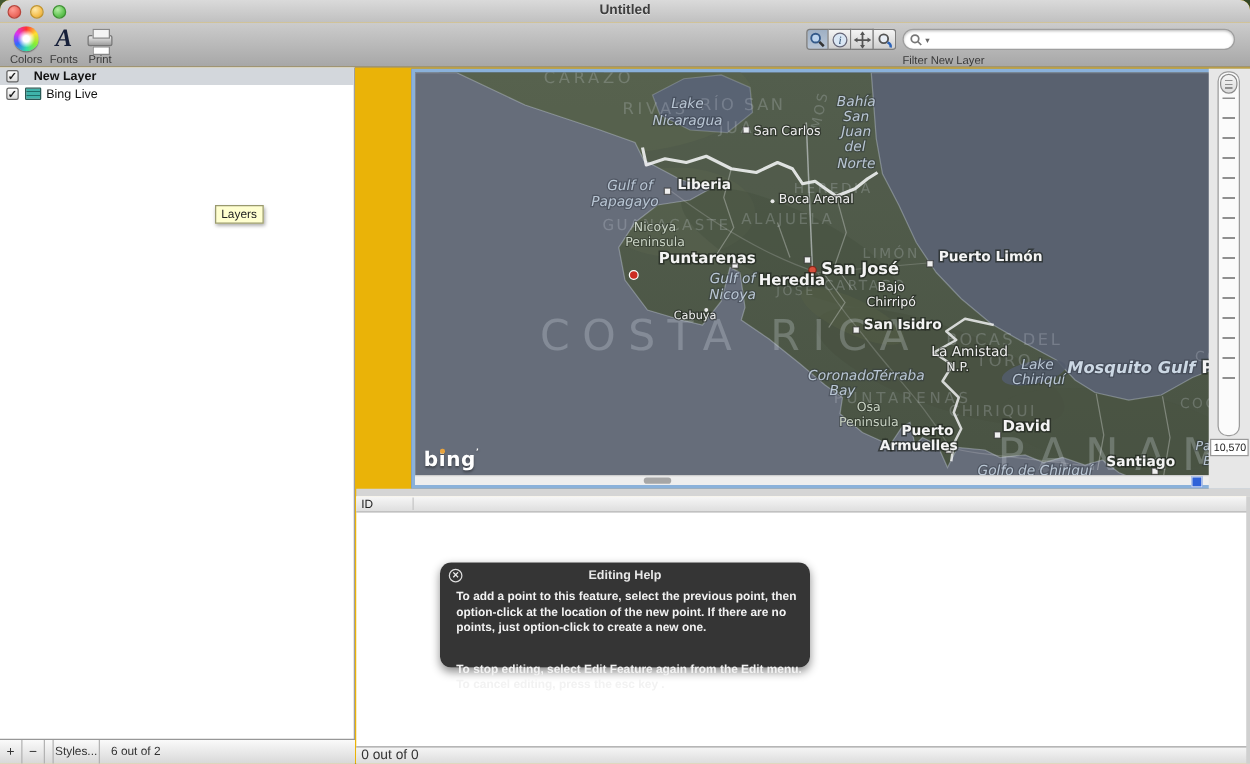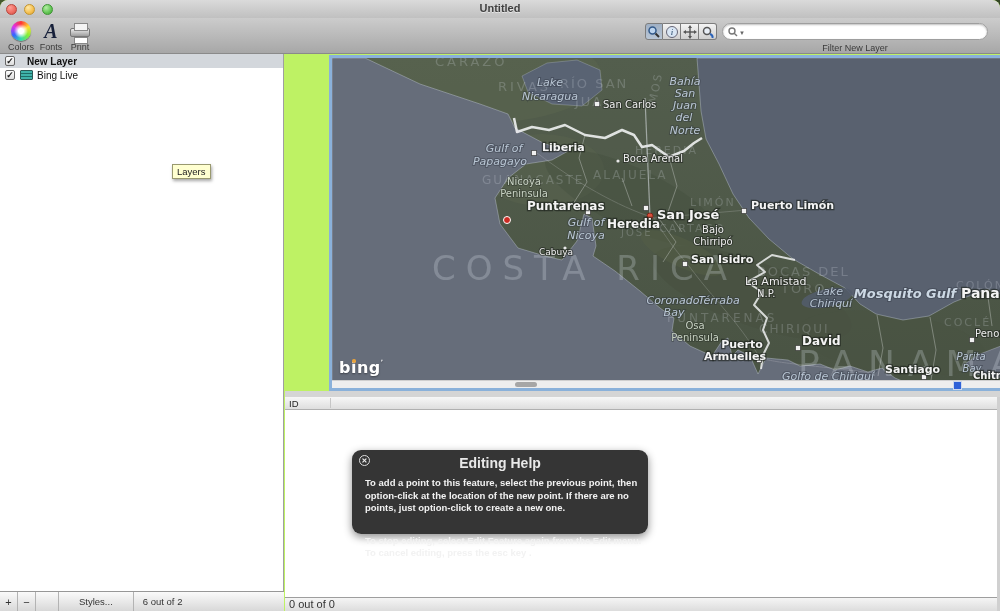--- a/index.html
+++ b/index.html
@@ -1,19 +1,19 @@
 <!DOCTYPE html>
 <html><head>
 <meta charset="utf-8">
 <style>
   * { margin:0; padding:0; box-sizing:border-box; }
   html,body { width:1000px; height:611px; overflow:hidden; }
   body { background:linear-gradient(135deg,#4a5f33,#2e4020); font-family:"Liberation Sans",sans-serif; }
   .window { position:absolute; left:0; top:0; width:1000px; height:611px;
-            border-radius:8px 8px 0 0; overflow:hidden; background:#bef264;
+            border-radius:8px 8px 0 0; overflow:hidden; background:#eab308;
             box-shadow:0 10px 30px rgba(0,0,0,.5); }
   
   .titlebar { position:absolute; left:0; top:0; width:100%; height:18px;
               background:linear-gradient(#dadada,#c0c0c0); }
   .tl { position:absolute; top:4px; width:11px; height:11px; border-radius:50%; }
   .tl.red    { left:6px;  background:radial-gradient(circle at 35% 30%,#ff9d94,#ed6b60 60%,#c94f43); border:1px solid #b8453c;}
   .tl.yellow { left:24px; background:radial-gradient(circle at 35% 30%,#ffe9a8,#f5bf4f 60%,#d89f33); border:1px solid #c2952f;}
   .tl.green  { left:42px; background:radial-gradient(circle at 35% 30%,#b5eea5,#62c554 60%,#43a338); border:1px solid #3f9334;}
   .win-title { position:absolute; left:0; right:0; top:2px; text-align:center; font-size:11px;
                font-weight:bold; color:#3e3e3e; text-shadow:0 1px 0 rgba(255,255,255,.55); }
@@ -36,40 +36,40 @@
   .seg { width:18px; height:17px; border:1px solid #7d7d7d; border-left-width:0;
          background:linear-gradient(#f4f4f4,#cfcfcf); display:flex; align-items:center; justify-content:center; }
   .seg:first-child { border-left-width:1px; border-radius:3px 0 0 3px; }
   .seg:last-child { border-radius:0 3px 3px 0; }
   .seg.pressed { background:linear-gradient(#9fb0c4,#b9c6d6); }
   .maptools-label { position:absolute; left:617px; top:25px; width:130px; text-align:center; font-size:9px; color:#3a3a3a;margin-top:13px;}
   .searchfield { position:absolute; left:722px; top:5px; width:266px; height:17px; border-radius:9px;
                  background:#fff; border:1px solid #9e9e9e; box-shadow:inset 0 1px 2px rgba(0,0,0,.25);
                  display:flex; align-items:center; padding-left:5px; }
   .searchfield input { border:none; outline:none; background:transparent; font-size:10px; width:230px; }
-  .filter-label { position:absolute; left:722px; top:25px; width:266px; text-align:center; font-size:9px; color:#3a3a3a; }
+  .filter-label { position:absolute; left:722px; top:25px; width:266px; font-size:9px; color:#3a3a3a; }
   .sf-caret { font-size:6px; color:#666; margin:3px 3px 0 1px; }
   
   .sidebar { position:absolute; left:0; top:54px; width:284px; height:557px; background:#fff;
              border-right:1px solid #9f9f9f; }
   .layer-row { height:14px; display:flex; align-items:center; padding-left:5px; font-size:10px; color:#111; }
   .layer-row.selected { background:#d3d7dc; font-weight:bold; }
   .cb { width:10px; height:10px; border:1px solid #666; border-radius:2px; margin-right:5px;
         background:linear-gradient(#fff,#dcdcdc); font-size:9px; line-height:8px; text-align:center;
         font-weight:bold; color:#1a1a1a; }
   .layer-row.selected .cb { margin-right:12px; }
   .bing-thumb { width:13px; height:10px; border:1px solid #2a5a56; border-radius:1px; margin-right:4px;
         background:repeating-linear-gradient(180deg,#3fb3aa 0 2px,#1e6e68 2px 3px); }
   .tooltip { position:absolute; left:172px; top:110px; background:#ffffd0; border:1px solid #99996f;
              font-size:9.5px; color:#222; padding:1px 4px; box-shadow:1px 2px 3px rgba(0,0,0,.35); }
   .side-footer { position:absolute; left:0; bottom:0; width:284px; height:20px; border-top:1px solid #979797;
              background:linear-gradient(#fafafa,#d8d8d8); display:flex; align-items:stretch; font-size:11px; color:#333; }
   .sf-btn { width:18px; border-right:1px solid #b3b3b3; display:flex; align-items:center; justify-content:center; }
-  .sf-styles { margin-left:22px; border-left:1px solid #b3b3b3; border-right:1px solid #b3b3b3;
-               padding:0 20px; font-size:9.5px; display:flex; align-items:center; }
+  .sf-styles { margin-left:6px; border-left:1px solid #b3b3b3; border-right:1px solid #b3b3b3;
+               padding:0 1px; font-size:9.5px; display:flex; align-items:center; }
   .sf-count { font-size:9.5px; display:flex; align-items:center; padding-left:9px; }
   
   .map-view { position:absolute; left:285px; top:55px; width:680px; height:336px;
               border:3px solid #8ab1da; background:#5c6270;margin-left:44px; }
   .map-view svg.map { display:block; }
   .map-hscroll { position:absolute; left:0; bottom:0; width:100%; height:8px; background:#eeeeee; border-top:1px solid #cfcfcf;}
   .map-hthumb { position:absolute; left:183px; top:1px; width:22px; height:5px; border-radius:3px; background:#a6a6a6; }
   .bing-logo { position:absolute; left:7px; bottom:11px; color:#fff; font-weight:bold; font-size:16px;
                letter-spacing:0.5px; font-family:"DejaVu Sans",sans-serif; text-shadow:0 1px 2px rgba(0,0,0,.4);}
   .bing-dot { position:absolute; left:13px; top:1px; width:3.5px; height:3.5px; border-radius:50%; background:#e8a33d; }
@@ -108,21 +108,21 @@
                background:linear-gradient(#f7f7f7,#dedede); border-bottom:1px solid #b0b0b0;
                font-size:9.5px; color:#222; }
   .bp-header .col { position:absolute; left:4px; top:1px; }
   .bp-header .divider { position:absolute; left:45px; top:1px; bottom:1px; width:1px; background:#c6c6c6; }
   .bp-status { position:absolute; left:0; bottom:0; width:100%; height:14px; border-top:1px solid #9e9e9e;
                background:linear-gradient(#f5f5f5,#dcdcdc); font-size:11px; color:#333; line-height:13px; padding-left:4px; }
   
   .help-pop { position:absolute; left:67px; top:53px; width:296px; height:84px; border-radius:9px;
               background:rgba(38,38,38,0.93); box-shadow:0 3px 8px rgba(0,0,0,.45); color:#f2f2f2;
               font-size:9.5px; font-weight:bold; }
-  .help-title { text-align:center; padding-top:5px; font-size:14px; color:#e8e8e8; }
+  .help-title { text-align:center; padding-top:5px; font-size:10px; color:#e8e8e8; }
   .help-close { position:absolute; left:7px; top:5px; width:11px; height:11px; border:1px solid #ddd;
                 border-radius:50%; font-size:7px; line-height:9px; text-align:center; color:#eee; }
   .help-body { padding:6px 0 0 13px; line-height:12.5px; }
   .help-body p + p { margin-top:20px; }
 </style>
 </head>
 <body>
 
 <div class="window">
 
@@ -340,20 +340,29 @@
           <text x="643" y="279" font-size="10" class="lbl-city">Penonomé</text>
           <text x="641" y="321" font-size="10" class="lbl-cityb">Chitré</text>
         </g>
     </svg>
     <div class="bing-logo"><span>bing</span><span class="bing-tm">’</span><span class="bing-dot"></span></div>
     <div class="map-hscroll">
       <div class="map-hthumb"></div>
     </div>
   </div>
 
+  <div class="right-panel">
+    <div class="scale-track">
+      <div class="scale-ticks"></div>
+      <div class="scale-thumb">
+          <i></i>
+        </div>
+    </div>
+    <div class="scale-box">10,570</div>
+  </div>
 
   <div class="gap-strip"></div>
   <div class="blue-handle"></div>
 
   <div class="bottom-panel">
     <div class="bp-header">
       <span class="col">ID</span>
       <span class="divider"></span>
     </div>
     <div class="help-pop">

